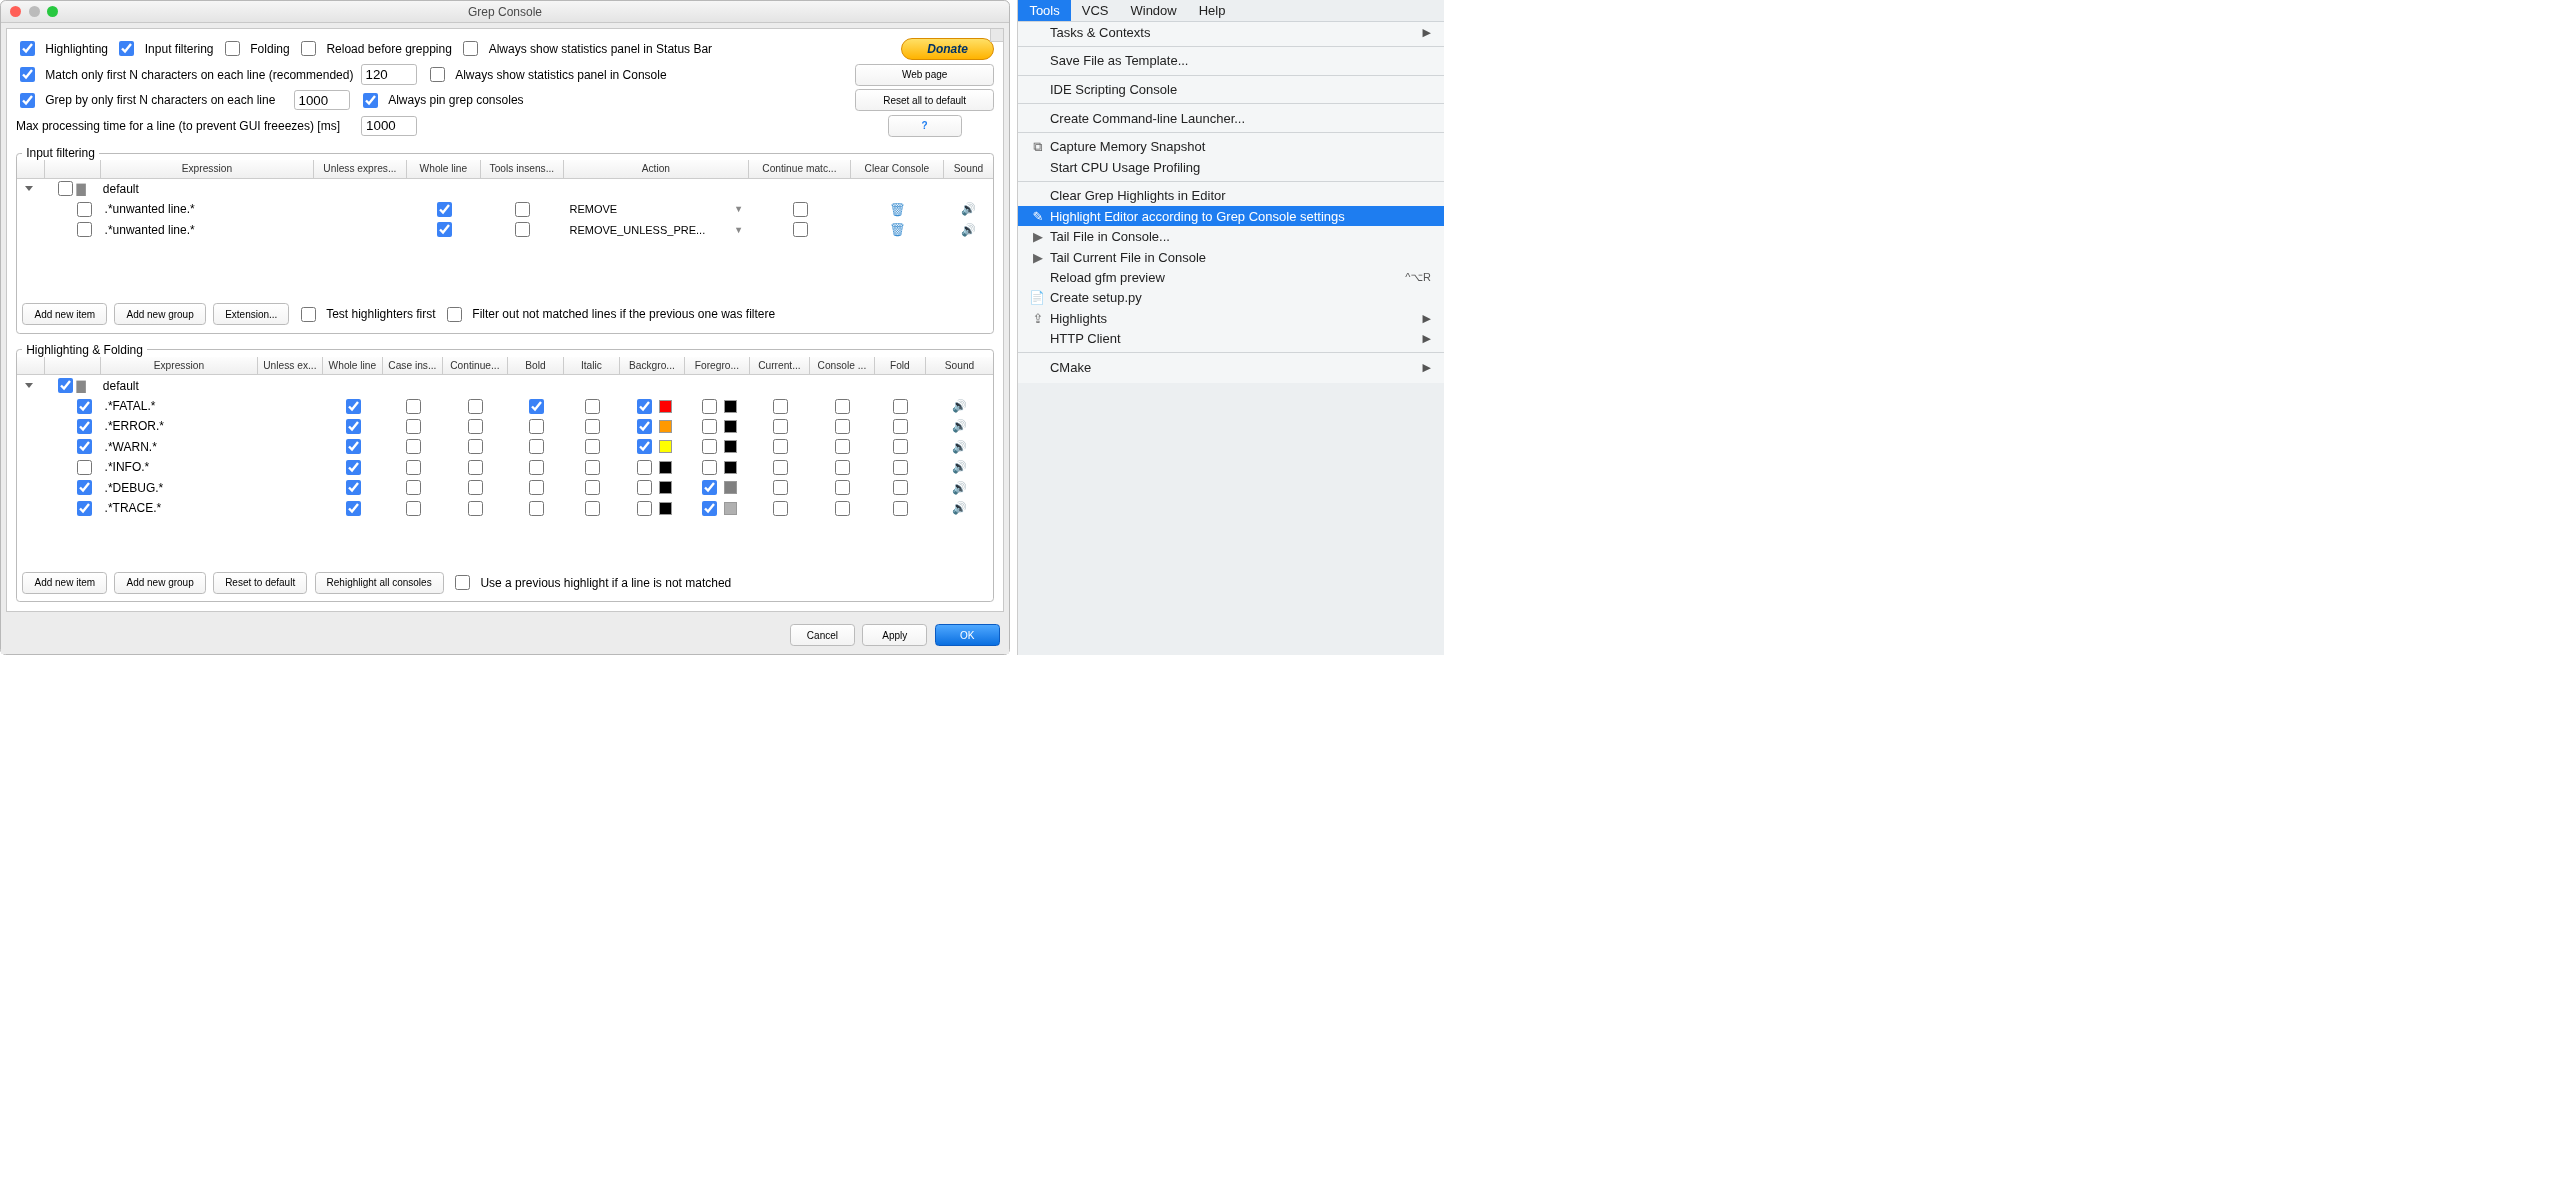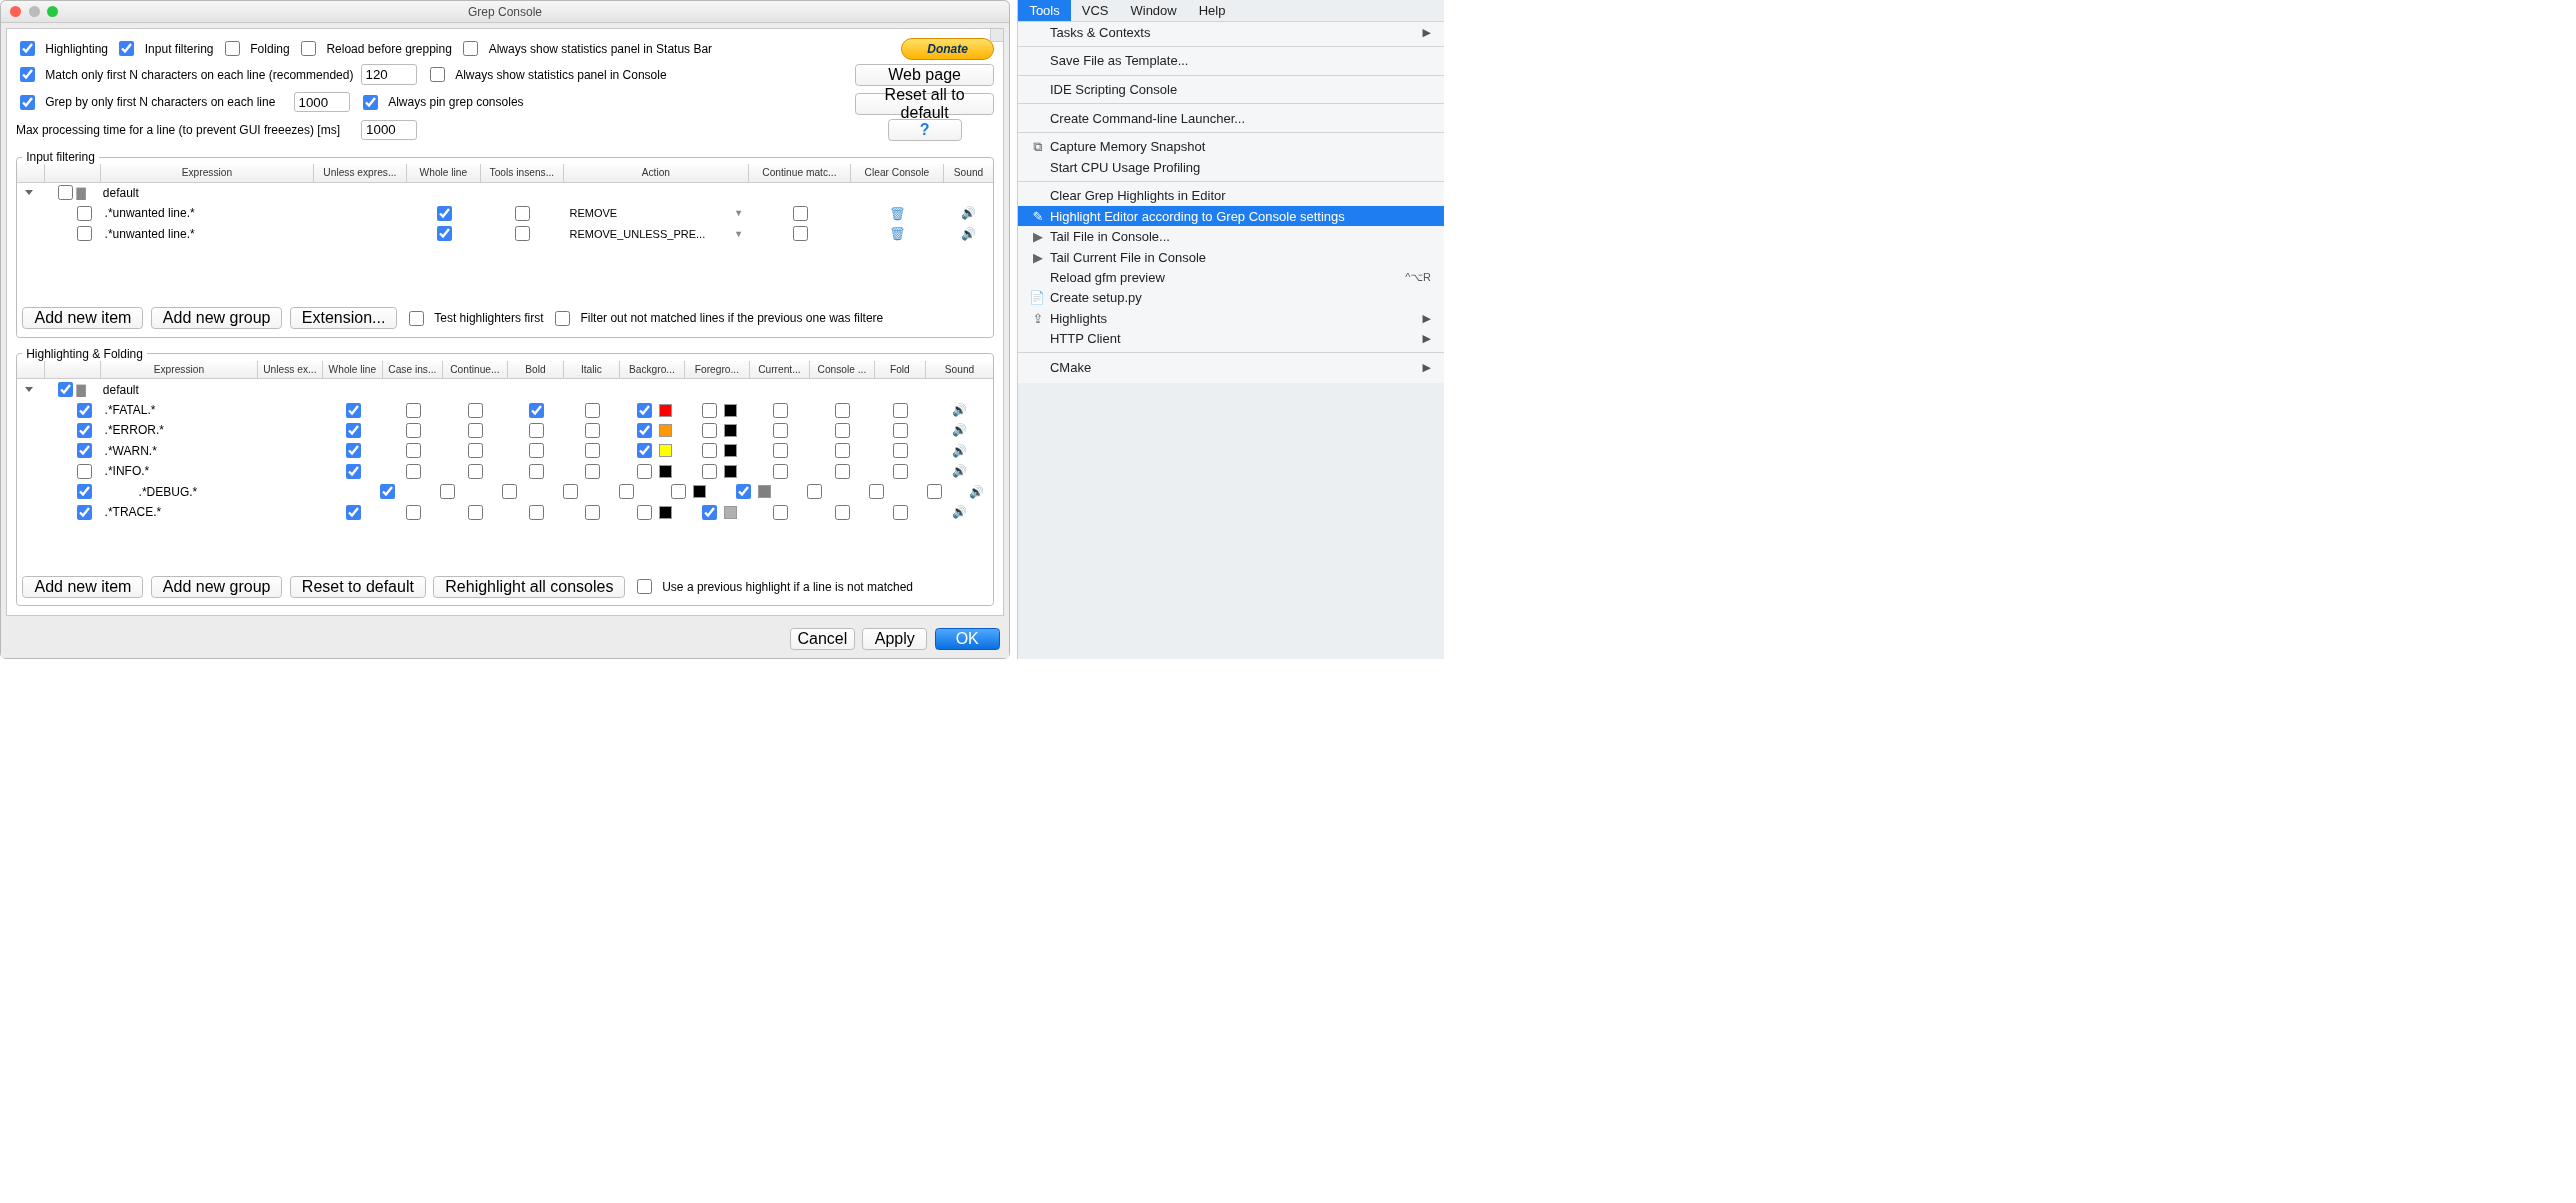--- a/index.html
+++ b/index.html
@@ -44,21 +44,21 @@
   }
   .row { display:flex; align-items:center; gap:7.4px; margin:3.7px 0; }
   .ck { width:15px; height:15px; }
   input[type=checkbox].blue { accent-color:#3b82f6; }
   input[type=text].num {
     width:56px; height:20.4px; border:0.9px solid #bbb; border-radius:2.8px; padding:0 3.7px;
     background:#fff;
   }
   .btn {
     height:22px; padding:0 11px; border:0.9px solid #bbb; border-radius:3.7px;
-    background:linear-gradient(#fff,#f3f3f3); font-size:16px; cursor:pointer;
+    background:linear-gradient(#fff,#f3f3f3); font-size:10px; cursor:pointer;
     display:inline-flex; align-items:center; justify-content:center;
   }
   .donate {
     width:93px; height:22px; border-radius:11px;
     background:linear-gradient(#ffe066,#ffb300);
     border:0.9px solid #d98c00; font-weight:bold; font-style:italic;
     color:#003366; display:inline-flex;align-items:center;justify-content:center;
     font-size:12px;
   }
   fieldset.panel {
@@ -451,21 +451,21 @@
               </div>
               <div class="cell" style="flex:1;">
                 <span class="sound">🔊</span>
               </div>
             </div>
             <div class="data-row">
               <div style="width:28px;"></div>
               <div class="cell" style="width:56px;justify-content:flex-end;padding-right:5.6px;">
                 <input type="checkbox" checked="" class="ck blue" style="">
               </div>
-              <div style="width:157px;padding-left:3.7px;margin-left:34px;">.*DEBUG.*</div>
+              <div style="width:157px;padding-left:3.7px;">.*DEBUG.*</div>
               <div class="cell" style="width:65px;"></div>
               <div class="cell" style="width:60px;">
                 <input type="checkbox" checked="" class="ck blue" style="">
               </div>
               <div class="cell" style="width:60px;">
                 <input type="checkbox" class="ck" style="">
               </div>
               <div class="cell" style="width:65px;">
                 <input type="checkbox" class="ck" style="">
               </div>

